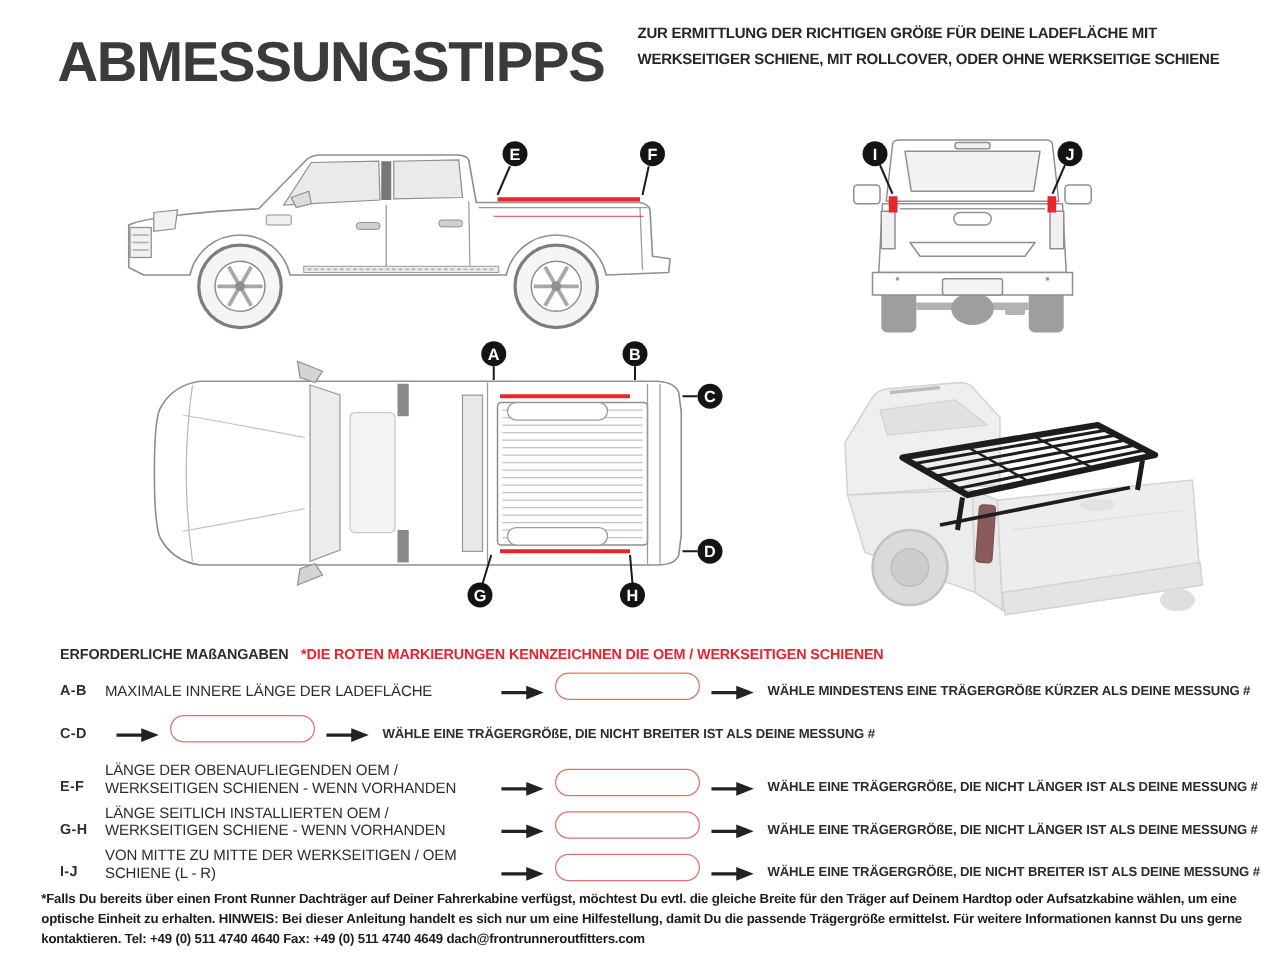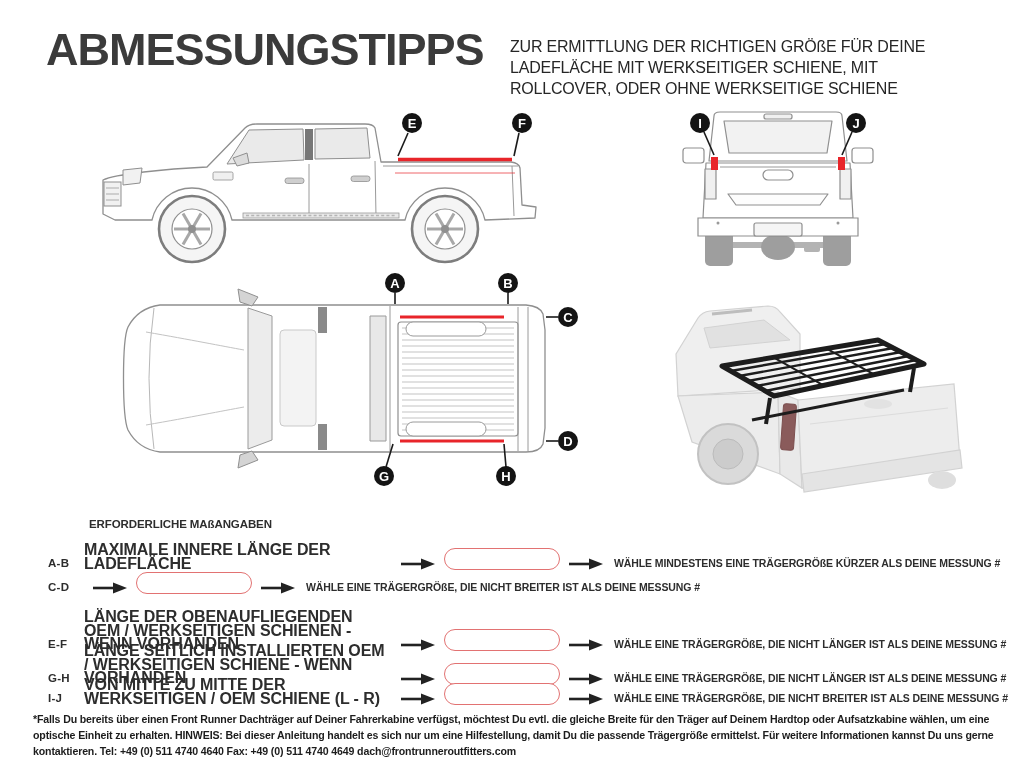--- a/index.html
+++ b/index.html
@@ -7,31 +7,31 @@
     width:1024px;height:768px;position:relative;overflow:hidden;
     background:#ffffff;color:#2d2d2d;
     font-family:"Liberation Sans", sans-serif;
   }
   .abs{position:absolute;}
   #title{
     left:46px;top:24px;font-size:45px;font-weight:bold;letter-spacing:-1px;
     color:#3b3b3b;white-space:nowrap;
   }
   #subtitle{
-    left:510px;top:36px;width:470px;font-size:16px;font-weight:normal;
+    left:510px;top:16px;width:470px;font-size:12px;font-weight:bold;
     line-height:21px;color:#262626;letter-spacing:-0.2px;
   }
   #meas-head{
     left:48px;top:518px;display:flex;gap:10px;font-size:11.5px;font-weight:bold;
-    letter-spacing:-0.1px;white-space:nowrap;margin-left:41px;
+    letter-spacing:-0.1px;white-space:nowrap;
   }
   #meas-head .note{color:#e8232e;}
   .mrow{left:48px;width:968px;display:flex;align-items:flex-end;}
   .mrow .rid{width:36px;font-size:11.5px;font-weight:bold;line-height:13px;letter-spacing:0.3px;}
-  .mrow .desc{width:304px;font-size:16px;font-weight:bold;line-height:13.5px;letter-spacing:-0.1px;padding-right:4px;}
+  .mrow .desc{width:304px;font-size:12px;font-weight:normal;line-height:13.5px;letter-spacing:-0.1px;padding-right:4px;}
   .arrowbox{width:52px;display:flex;justify-content:center;}
   .arrowbox svg{display:block;margin-top:1px;}
   .pill{
     width:116px;height:22px;margin-top:-5px;border:1.5px solid #e27272;border-radius:12px;
     background:#fff;outline:none;box-sizing:border-box;flex:0 0 116px;
     font-family:"Liberation Sans",sans-serif;font-size:11px;text-align:center;color:#2d2d2d;
   }
   .instr{flex:1;font-size:10.5px;font-weight:bold;line-height:13px;letter-spacing:-0.1px;white-space:nowrap;padding-left:2px;}
   #footer{
     left:33px;top:711px;width:984px;font-size:10.6px;font-weight:bold;
@@ -263,20 +263,21 @@
     <path d="M118,106 L114,132 M262,76 L258,100" stroke-width="4"></path>
     <path d="M100,128 L252,98" stroke-width="3"></path>
     <path d="M78.7,79 L233.7,52 M87.3,84 L241.3,56 M96,89 L249,60 M104.7,94 L256.7,64 M113.3,99 L264.3,68" stroke-width="2.4"></path>
     <path d="M121.5,65.4 L171.5,93.4 M174.5,56.6 L222.5,82.6" stroke-width="2"></path>
     <path d="M70,74 L226,48 L272,72 L122,104 Z" stroke-width="5" stroke-linejoin="round"></path>
   </g>
 </svg>
 
 <div class="abs" id="meas-head">
   <span>ERFORDERLICHE MAßANGABEN</span>
+  <span class="note">*DIE ROTEN MARKIERUNGEN KENNZEICHNEN DIE OEM / WERKSEITIGEN SCHIENEN</span>
 </div>
 
 <div class="abs mrow" style="top:543px">
   <div class="rid">A-B</div>
   <div class="desc">MAXIMALE INNERE LÄNGE DER LADEFLÄCHE</div>
   <div class="arrowbox">
       <svg width="34" height="12" viewBox="0 0 34 12">
         <line x1="0" y1="6" x2="22" y2="6" stroke="#222" stroke-width="2.6"></line>
         <polygon points="20,0.5 34,6 20,11.5" fill="#222"></polygon>
       </svg>

